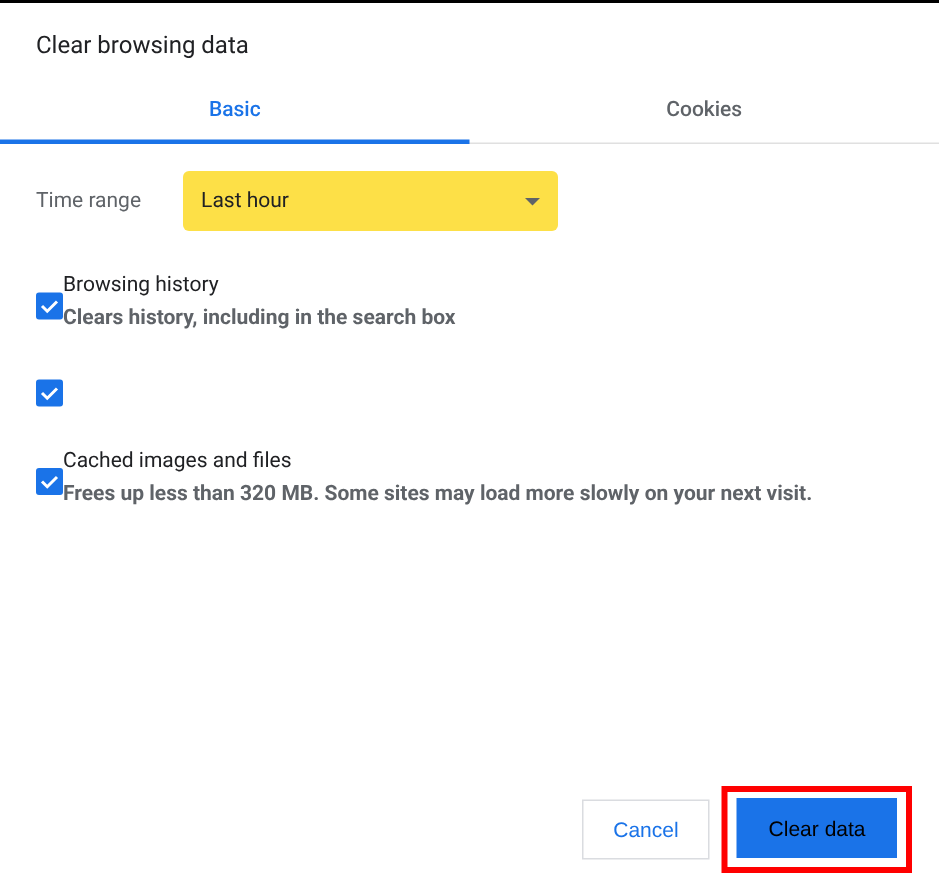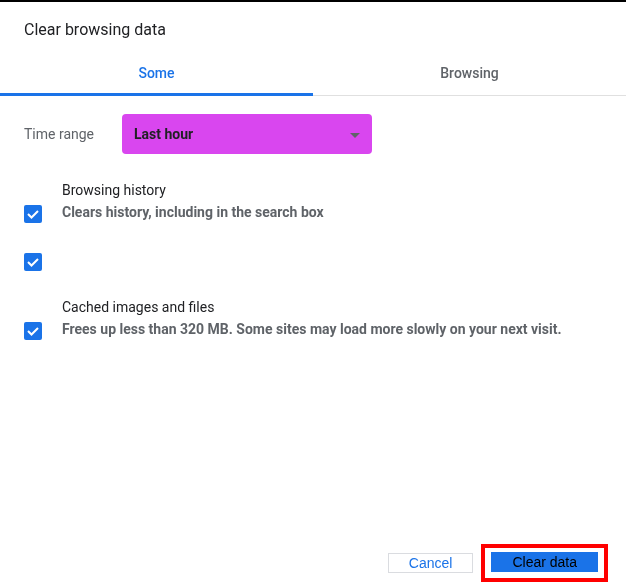--- a/index.html
+++ b/index.html
@@ -50,41 +50,39 @@
       display: flex;
       align-items: center;
       gap: 28px;
       margin-bottom: 28px;
     }
     .time-label {
       color: #5f6368;
       font-size: 14px;
     }
     .select {
-      background: #d946ef;
+      background: #fde047;
       border: none;
       border-radius: 4px;
       height: 40px;
       width: 250px;
       padding: 0 12px;
       display: flex;
       align-items: center;
       justify-content: space-between;
       cursor: pointer;
       color: #202124;
-      font-weight: bold;
     }
     .select-caret {
       color: #5f6368;
     }
     .option {
       display: flex;
-      gap: 20px;
       margin-bottom: 28px;
-      align-items: flex-end;
+      align-items: center;
     }
     .checkbox {
       width: 18px;
       height: 18px;
       background: #1a73e8;
       border-radius: 2px;
       display: flex;
       align-items: center;
       justify-content: center;
       cursor: pointer;
@@ -105,21 +103,21 @@
     }
     .footer {
       position: absolute;
       right: 18px;
       bottom: 2px;
       display: flex;
       align-items: center;
       gap: 8px;
     }
     .btn {
-      height: 20px;
+      height: 40px;
       padding: 0 20px;
       border-radius: 0;
       font-size: 14px;
       font-weight: 500;
       cursor: pointer;
       display: inline-flex;
       align-items: center;
       justify-content: center;
       border: 1px solid transparent;
     }
@@ -137,22 +135,22 @@
       padding: 4px 6px 6px 6px;
       display: inline-flex;
     }
   </style>
 </head>
 <body>
 
 <div class="dialog-title">Clear browsing data</div>
 
 <div class="tabs">
-  <div class="tab active">Some</div>
-  <div class="tab">Browsing</div>
+  <div class="tab active">Basic</div>
+  <div class="tab">Cookies</div>
 </div>
 
 <div class="content">
   <div class="time-row">
     <span class="time-label">Time range</span>
     <div class="select">
       <span>Last hour</span>
       <span class="select-caret">
         <svg width="10" height="6" viewBox="0 0 10 6">
             <path d="M0 0 L5 5 L10 0 Z" fill="#5f6368"></path>

